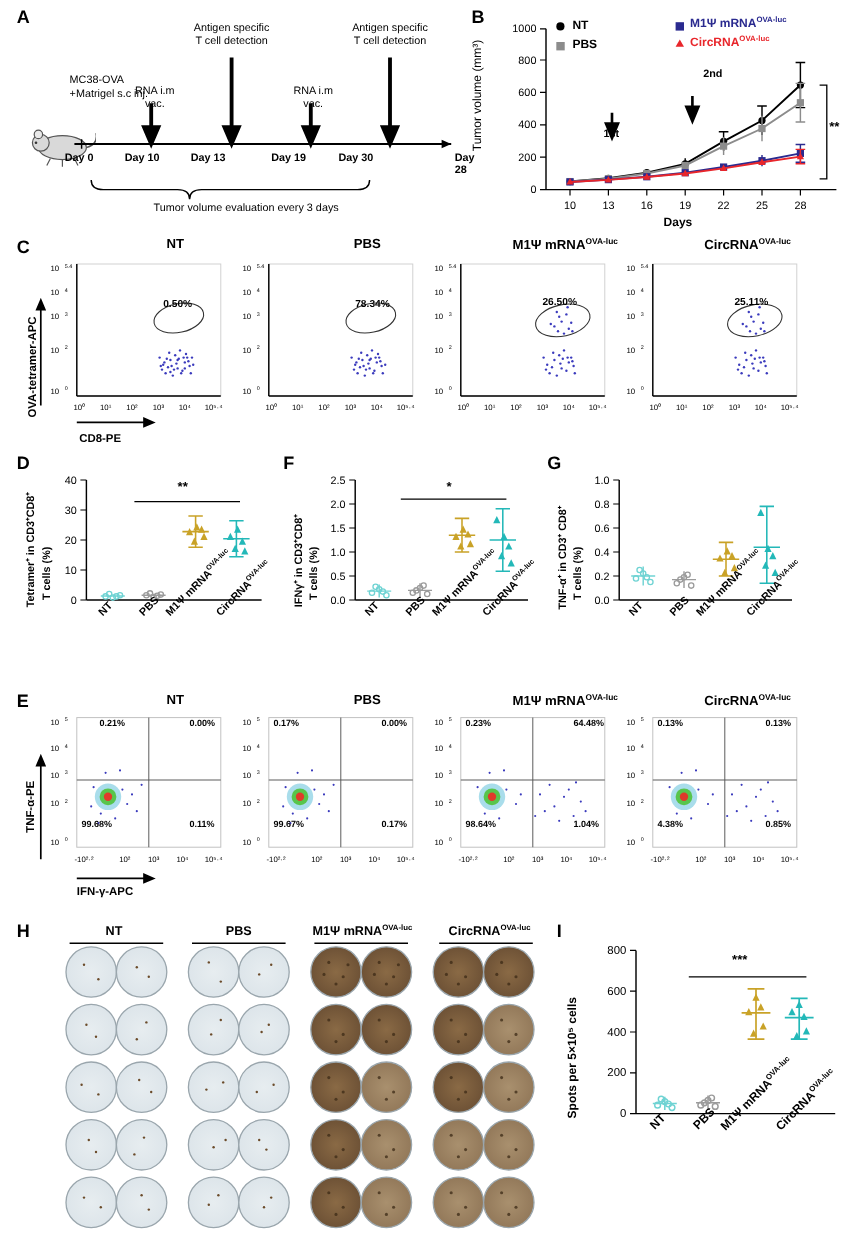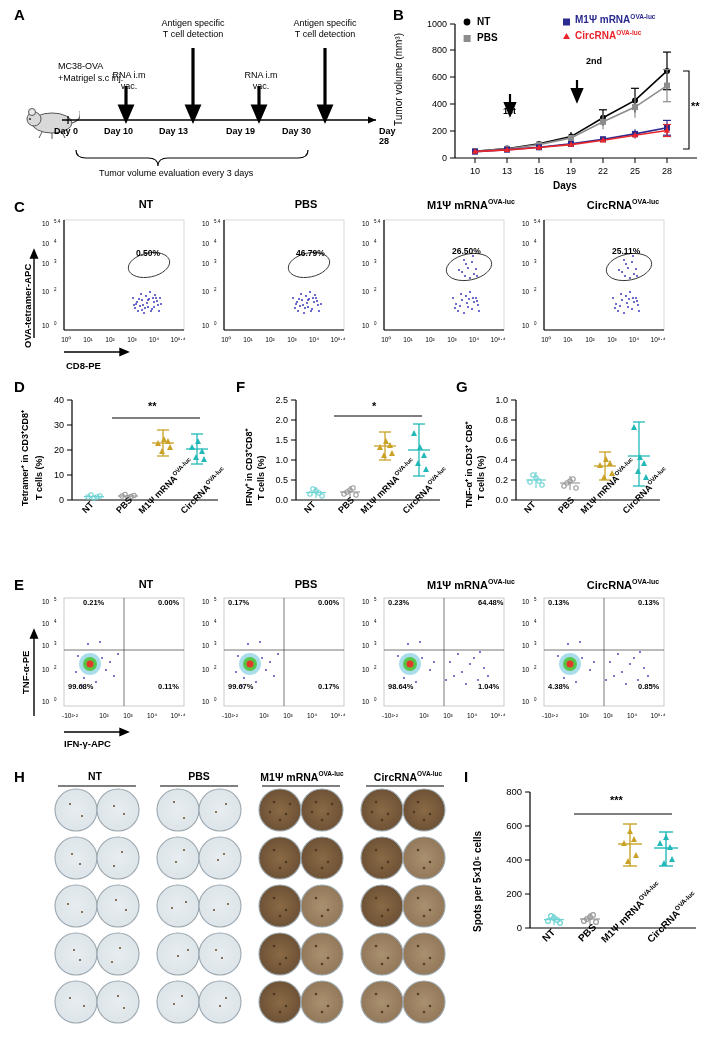--- a/index.html
+++ b/index.html
@@ -79,21 +79,21 @@
     <div>T cell detection</div>
   </div>
   <div class="lbl" style="left:218px;top:62px;width:50px;line-height:11px;text-align:center;">
     <div>RNA i.m</div>
     <div>vac.</div>
   </div>
   <div class="lbl" style="left:256px;top:10px;width:102px;line-height:11px;text-align:center;">
     <div>Antigen specific</div>
     <div>T cell detection</div>
   </div>
-  <div class="lbl" style="left:81px;top:160px;">Tumor volume evaluation every 3 days</div>
+  <div class="lbl" style="left:110px;top:160px;">Tumor volume evaluation every 3 days</div>
 </div>
 
 <div id="panelB">
   <div class="panel-letter" style="left:-2px;top:-2px;">B</div>
   <svg width="315" height="185">
 
     <line x1="60" y1="150" x2="302" y2="150" class="axis"></line>
     <line x1="60" y1="150" x2="60" y2="16" class="axis"></line>
 
     <g class="tick">
@@ -480,21 +480,21 @@
 
     <g stroke="#000" stroke-width="1.4" fill="#000">
       <line x1="46" y1="140" x2="104" y2="140"></line>
         <polygon points="110,140 102,136.6 102,143.4"></polygon>
       <line x1="16" y1="126" x2="16" y2="44"></line>
         <polygon points="16,38 12.6,46 19.4,46"></polygon>
     </g>
   </svg>
 
   <div class="lbl-b" style="left:118px;top:50px;font-size:8.5px;">0.50%</div>
-  <div class="lbl-b" style="left:278px;top:50px;font-size:8.5px;">46.79%</div>
+  <div class="lbl-b" style="left:278px;top:50px;font-size:8.5px;">78.34%</div>
   <div class="lbl-b" style="left:434px;top:48px;font-size:8.5px;">26.50%</div>
   <div class="lbl-b" style="left:594px;top:48px;font-size:8.5px;">25.11%</div>
 
   <div style="position:absolute;left:4px;top:150px;transform:rotate(-90deg);transform-origin:left top;font-size:9.5px;font-weight:bold;white-space:nowrap;">OVA-tetramer-APC</div>
   <div class="lbl-b" style="left:48px;top:162px;font-size:9.5px;">CD8-PE</div>
 </div>
 
 <div id="panelD">
   <div class="panel-letter" style="left:-4px;top:-4px;">D</div>
   <svg width="215" height="190">

